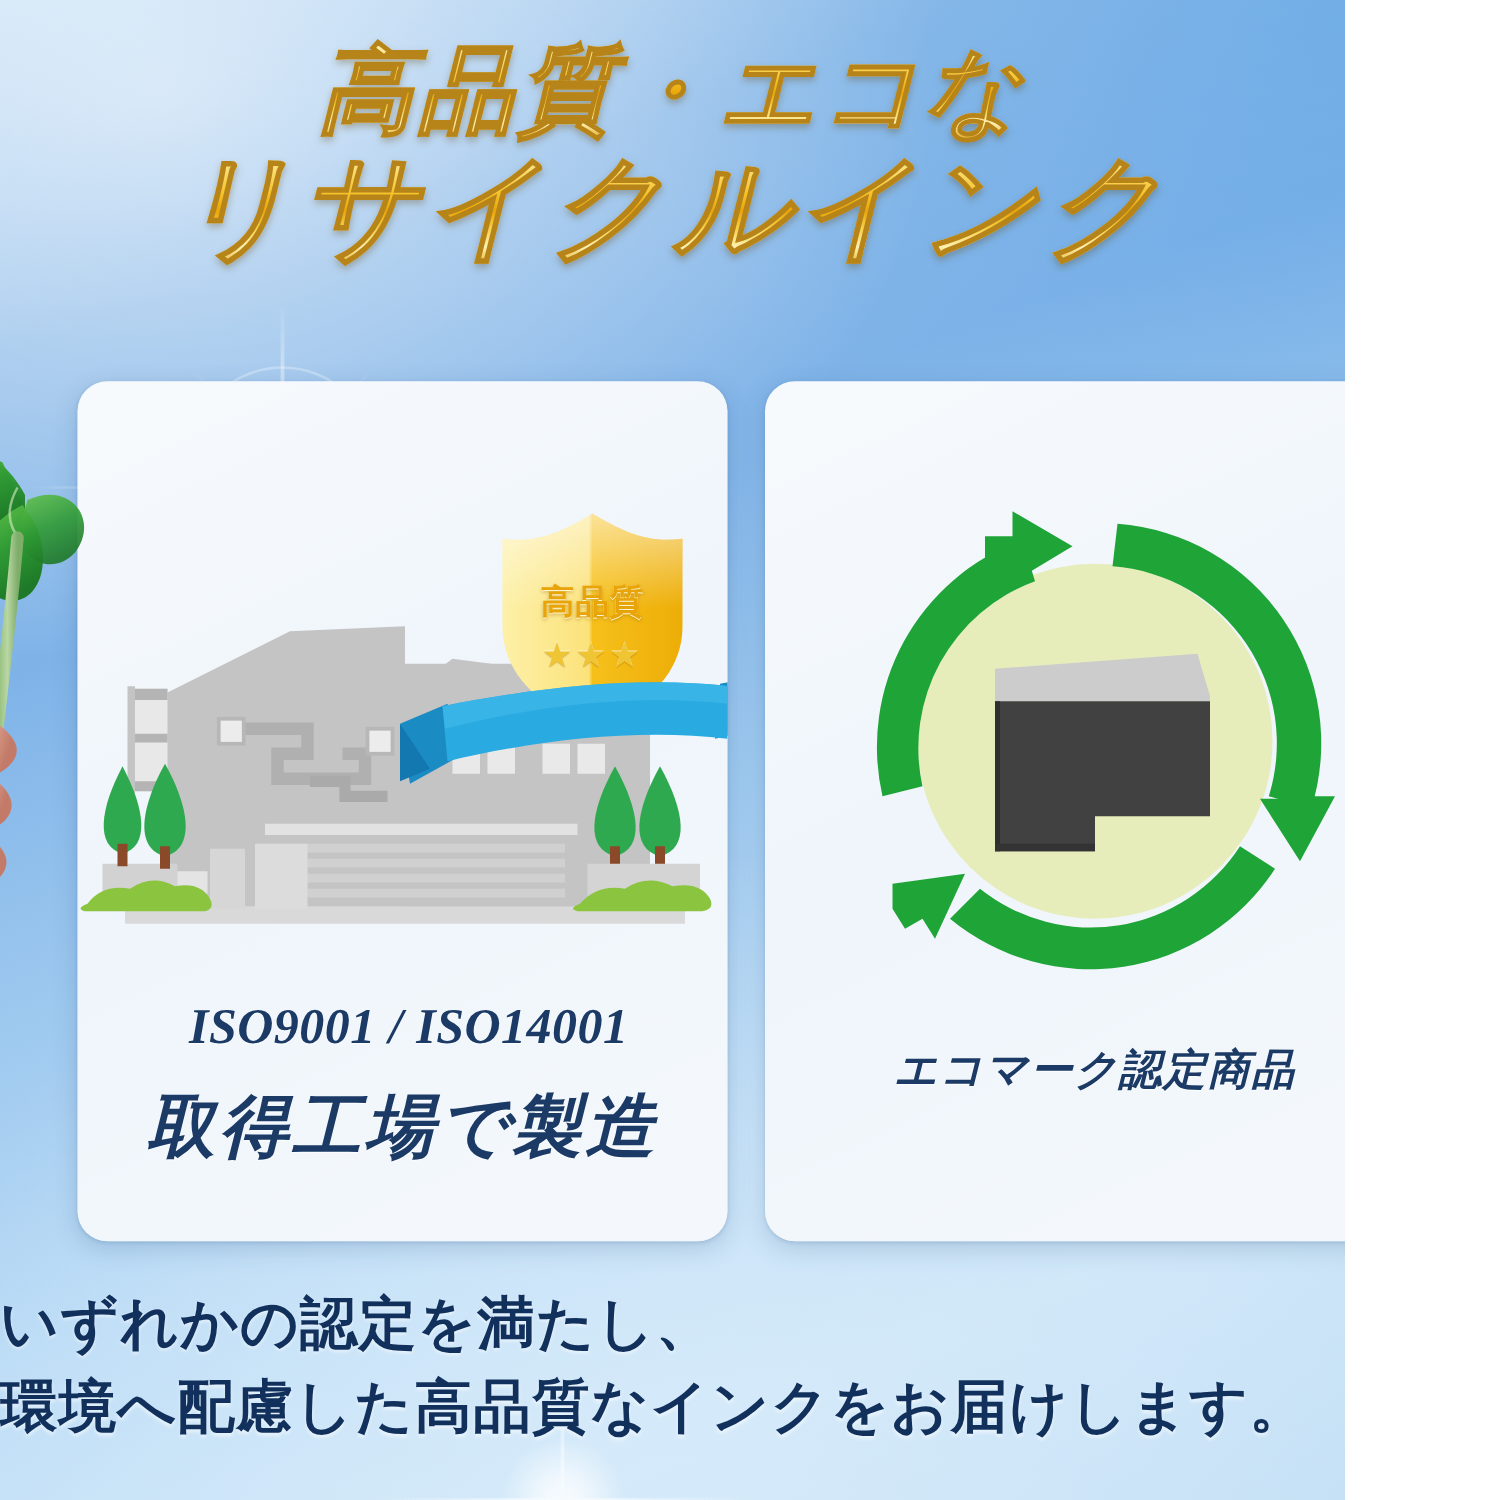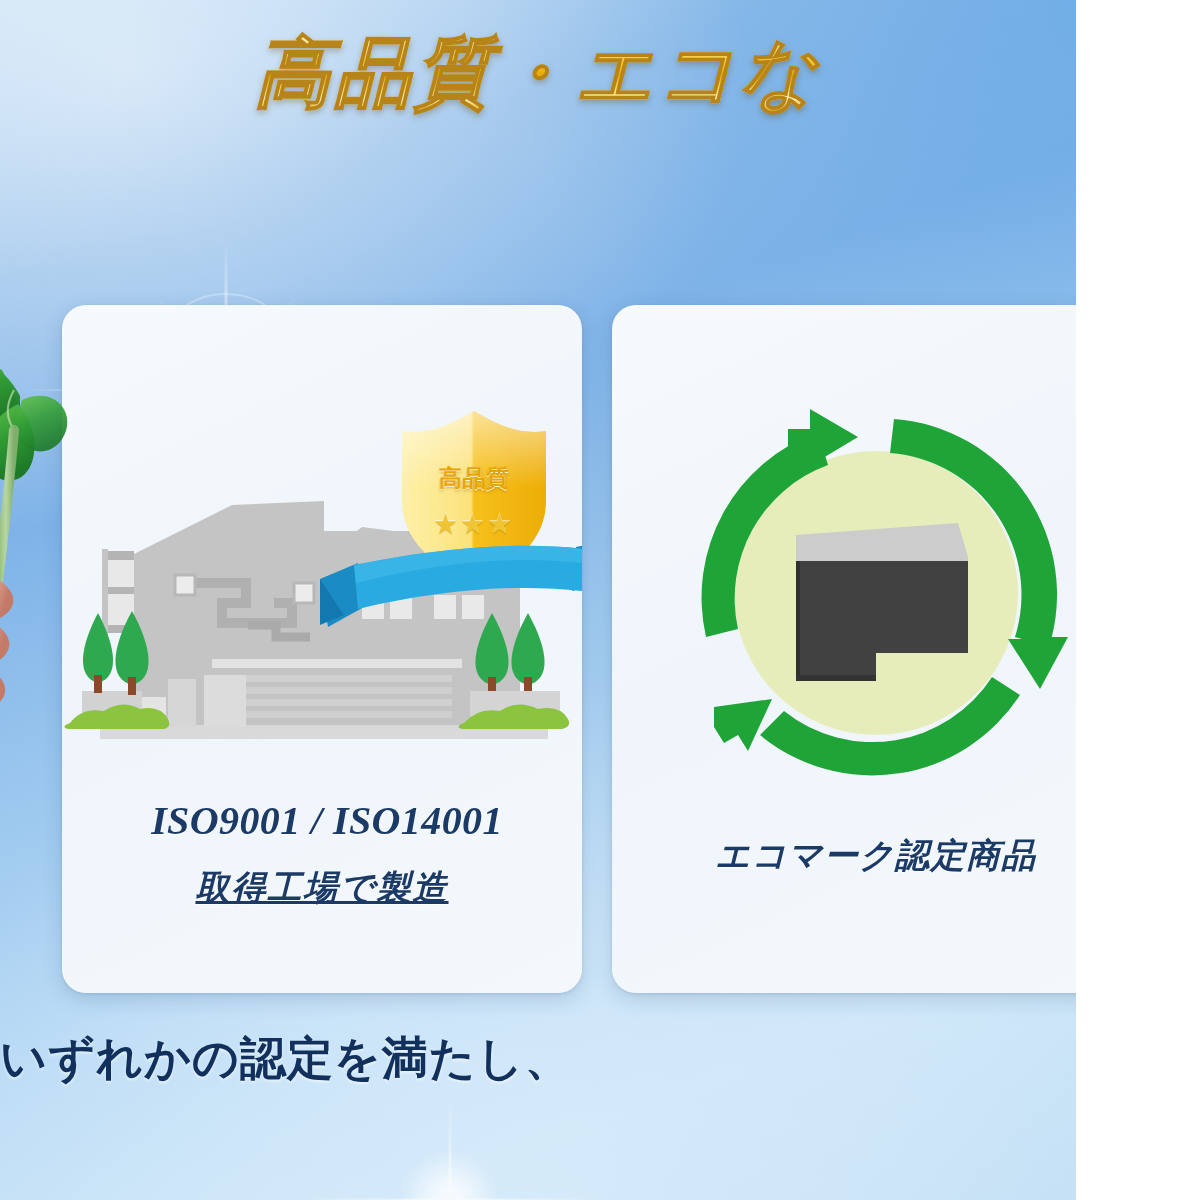--- a/index.html
+++ b/index.html
@@ -103,34 +103,34 @@
     position:absolute; left:0; right:0;
     text-align:center;
     color:#1b3b66;
     font-style:italic;
     font-weight:700;
     font-family:"Liberation Serif","DejaVu Serif",serif;
     text-shadow:0 1px 1px rgba(255,255,255,.9);
     letter-spacing:.01em;
   }
   #cap-left-1 { top:492px; font-size:40px;margin-left:10px; }
-  #cap-left-2 { top:560px; font-size:34px; letter-spacing:.06em;text-decoration:underline; }
+  #cap-left-2 { top:560px; font-size:55px; letter-spacing:.06em; }
   #cap-right  { top:528px; font-size:34px; letter-spacing:.04em; }
 
   
   .factory-wrap { position:absolute; left:0; top:130px; width:520px; height:330px; }
 
   
   .shield-wrap { position:absolute; left:322px; top:100px; width:180px; height:180px; z-index:3; }
   .shield-text {
     position:absolute; left:0; right:0; top:58px;
     text-align:center;
     font-family:"Liberation Serif","DejaVu Serif",serif;
     font-weight:700;
-    font-size:23px;
+    font-size:27px;
     letter-spacing:.02em;
     color:#e8a409;
     text-shadow:0 1px 0 #fff6cf, 0 2px 3px rgba(150,100,0,.45);
     z-index:3;
   }
   .shield-stars {
     position:absolute; left:0; right:0; top:103px;
     text-align:center;
     font-size:24px;
     letter-spacing:3px;
@@ -196,20 +196,21 @@
   </div>
 
   <div class="flare" style="left:20px; top:300px; width:180px; height:180px; opacity:.55;">
     <div class="core" style="width:46px;height:46px;"></div>
     <div class="ray" style="width:170px;height:2px;transform:translate(-50%,-50%) rotate(0deg);"></div>
     <div class="ray" style="width:170px;height:2px;transform:translate(-50%,-50%) rotate(90deg);"></div>
   </div>
 
   <div class="headline">
     <span class="gold-line l1">高品質・エコな</span>
+    <span class="gold-line l2">リサイクルインク</span>
   </div>
 
   <div class="card" id="card-left">
 
     <div class="factory-wrap">
       <svg viewBox="0 0 520 330" width="520" height="330">
 
         <rect x="38" y="288" width="448" height="16" fill="#d9d9d9"></rect>
 
         <path d="M70 120 L170 70 L262 66 L262 120 L300 92 L455 112 L455 290 L70 290 Z" fill="#c4c4c4"></path>
@@ -392,14 +393,15 @@
         <path d="M-30 250 C 10 232, 52 240, 64 264 C 72 282, 44 298, 10 296 C -14 294, -34 278, -30 250 Z" fill="url(#skinG)"></path>
         <path d="M-34 292 C 4 276, 50 284, 60 308 C 68 328, 36 344, 2 340 C -22 336, -40 318, -34 292 Z" fill="url(#skinG)"></path>
         <path d="M-36 336 C 0 322, 46 330, 56 354 C 64 374, 30 390, -2 386 C -26 382, -44 362, -36 336 Z" fill="url(#skinG)"></path>
         <path d="M-40 382 C -6 370, 38 378, 48 402 C 56 422, 22 438, -8 434 C -32 430, -48 408, -40 382 Z" fill="url(#skinG)"></path>
         <path d="M-6 248 C 18 244, 40 252, 48 264" stroke="#ffd9c4" stroke-width="5" fill="none" opacity=".55"></path>
       </g>
     </svg>
   </div>
 
   <div class="footer-text" id="foot-1">いずれかの認定を満たし、</div>
+  <div class="footer-text" id="foot-2">環境へ配慮した高品質なインクをお届けします。</div>
 
 </div>
 
 </body></html>

